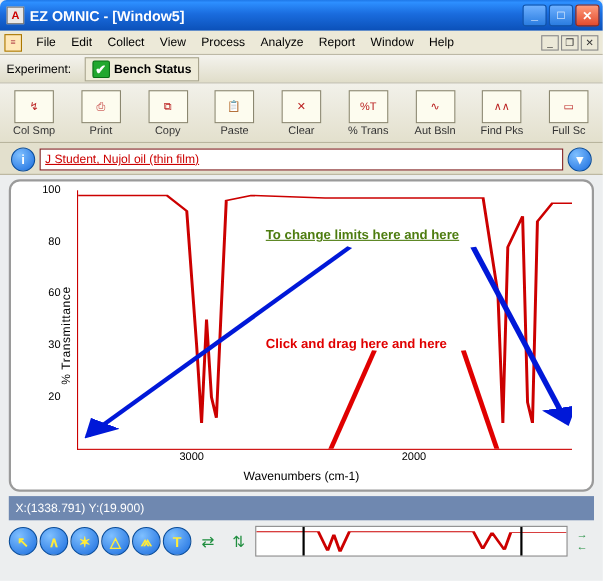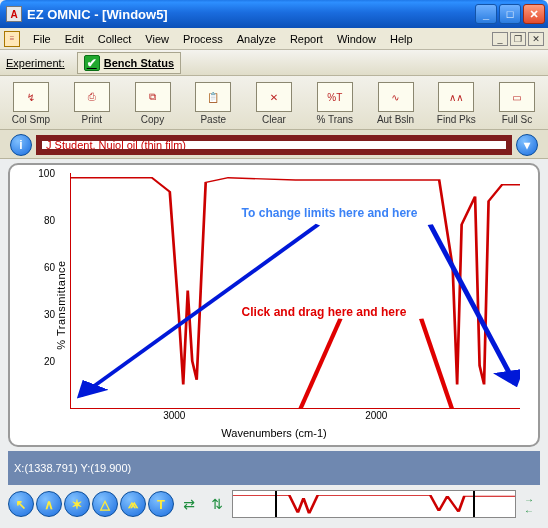--- a/index.html
+++ b/index.html
@@ -44,21 +44,20 @@
   .menubar .mdi-btn {
     width:16px;height:14px;border:1px solid #888;background:#ece9d8;margin-left:2px;
     display:flex;align-items:center;justify-content:center;font-size:9px;color:#333;
   }
 
   
   .exprow {
     height:26px; background:linear-gradient(to bottom,#f4f3ee,#e0ddc9);
     display:flex;align-items:center;padding:3px 6px;font-size:11px;
     border-bottom:1px solid #b8b49d;
-    text-decoration:underline;
   }
   .exprow label{margin-right:4px;}
   .exprow select{
     flex:1;height:20px;font-size:11px;border:1px solid #7a7a7a;background:#fff;
   }
   .bench {
     margin-left:8px; display:flex;align-items:center; gap:4px;
     padding:2px 6px; border:1px solid #a9a58e; background:#efecd9;
     font-size:11px;font-weight:bold;
   }
@@ -92,21 +91,21 @@
     padding:4px 10px 2px 10px;
     background:#e3e0cd;border-bottom:1px solid #b8b49d;
     display:flex;align-items:center;gap:4px;
   }
   .circlebtn{
     width:22px;height:22px;border-radius:50%;border:1px solid #0a4d9a;
     background:radial-gradient(circle at 35% 30%,#7fc0ff,#1a6cde);
     display:flex;align-items:center;justify-content:center;color:#fff;font-weight:bold;font-size:12px;
   }
   .infofield{
-    flex:1;height:20px;border:6px solid #7f1d1d;background:#fff;
+    flex:1;height:20px;border:1px solid #7f1d1d;background:#fff;
     font-size:11px;color:#c00;padding:2px 4px;text-decoration:underline;
   }
 
   
   .chartpanel{
     margin:4px 8px 4px 8px;padding:4px;
     border:2px solid #9a9a9a;border-radius:10px;
     background:#fff;height:284px;position:relative;
   }
   .chartarea{
@@ -117,29 +116,29 @@
     position:absolute;left:6px;top:50%;transform:translateY(-50%) rotate(-90deg);
     transform-origin:center;font-size:11px;letter-spacing:0.5px;
   }
   .xlabel{
     position:absolute;left:0;right:0;bottom:6px;text-align:center;font-size:11px;
   }
   .ytick{position:absolute;right:100%;margin-right:16px;font-size:10px;color:#000;transform:translateY(-50%);}
   .xtick{position:absolute;top:100%;margin-top:2px;font-size:10px;color:#000;transform:translateX(-50%);}
 
   .anno{position:absolute;font-size:12px;font-weight:bold;}
-  .anno-b{color:#3b82f6;}
+  .anno-b{color:#4d7c0f;text-decoration:underline;}
   .anno-r{color:#e00000;}
 
   svg.spectrum{position:absolute;inset:0;width:100%;height:100%;}
   svg.arrows{position:absolute;inset:0;width:100%;height:100%;pointer-events:none;}
 
   
   .status{
-    margin:0 8px;height:34px;background:#6f88b0;color:#fff;font-size:11px;
+    margin:0 8px;height:22px;background:#6f88b0;color:#fff;font-size:11px;
     padding:1px 6px;display:flex;align-items:center;
   }
 
   
   .bottombar{
     margin:4px 8px 6px 8px;height:30px;display:flex;align-items:center;gap:2px;
   }
   .roundicon{
     width:26px;height:26px;border-radius:50%;border:1px solid #0a4d9a;
     background:radial-gradient(circle at 35% 30%,#7fc0ff,#1a6cde);

